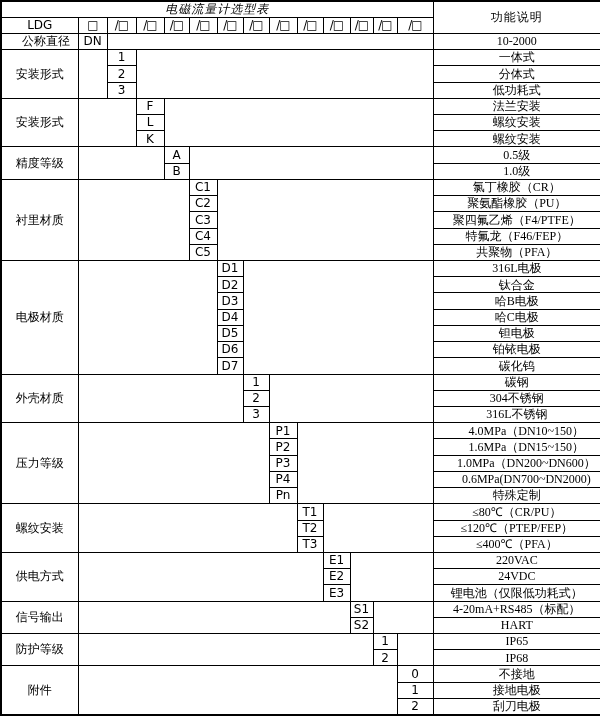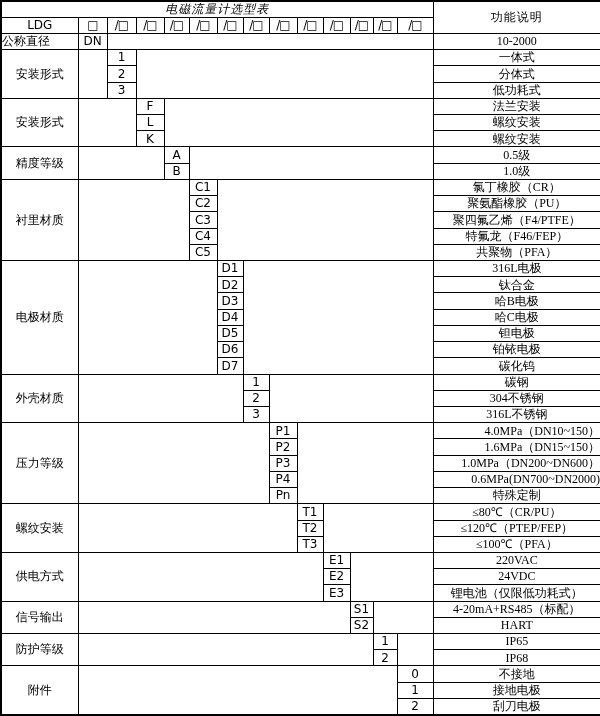--- a/index.html
+++ b/index.html
@@ -32,26 +32,26 @@
   }
   table.sel tr { height: 16px; }
   td.title {
     font-size: 14px;
     letter-spacing: 1px;
     padding-left: 70px; 
     font-style: italic;
   }
   td.func-header { font-size: 14px; letter-spacing: 1px; }
   td.cat { font-size: 13px; }
-  td.cat.lbl-left { text-align: left; padding-left: 0; }
+  td.cat.lbl-left { text-align: left; padding-left: 20px; }
   td.model { text-align: left; padding-left: 8px; font-size: 12px; }
   td.codebox { font-size: 12px; letter-spacing: -1px; }
   td.code { font-size: 11px; }
   td.desc { font-size: 12px; font-family: Liberation Serif, serif; }
-  td.desc.left { text-align: right; padding-left: 19px; }
+  td.desc.left { text-align: center; padding-left: 19px; }
   td.gap { background: #ffffff; }
 </style>
 </head>
 <body>
 
 <table class="sel">
   <colgroup>
     <col style="width:77px">
     <col style="width:29px">
       <col style="width:29px">
@@ -234,21 +234,21 @@
         <td class="code">T1</td>
         <td class="gap" rowspan="3" colspan="4"></td>
         <td class="desc">≤80℃（CR/PU）</td>
       </tr>
       <tr>
         <td class="code">T2</td>
         <td class="desc">≤120℃（PTEP/FEP）</td>
       </tr>
       <tr>
         <td class="code">T3</td>
-        <td class="desc">≤100℃（PFA）</td>
+        <td class="desc">≤400℃（PFA）</td>
       </tr>
       <tr>
         <td class="cat" rowspan="3">供电方式</td>
         <td class="gap" rowspan="3" colspan="9"></td>
         <td class="code">E1</td>
         <td class="gap" rowspan="3" colspan="3"></td>
         <td class="desc">220VAC</td>
       </tr>
       <tr>
         <td class="code">E2</td>

